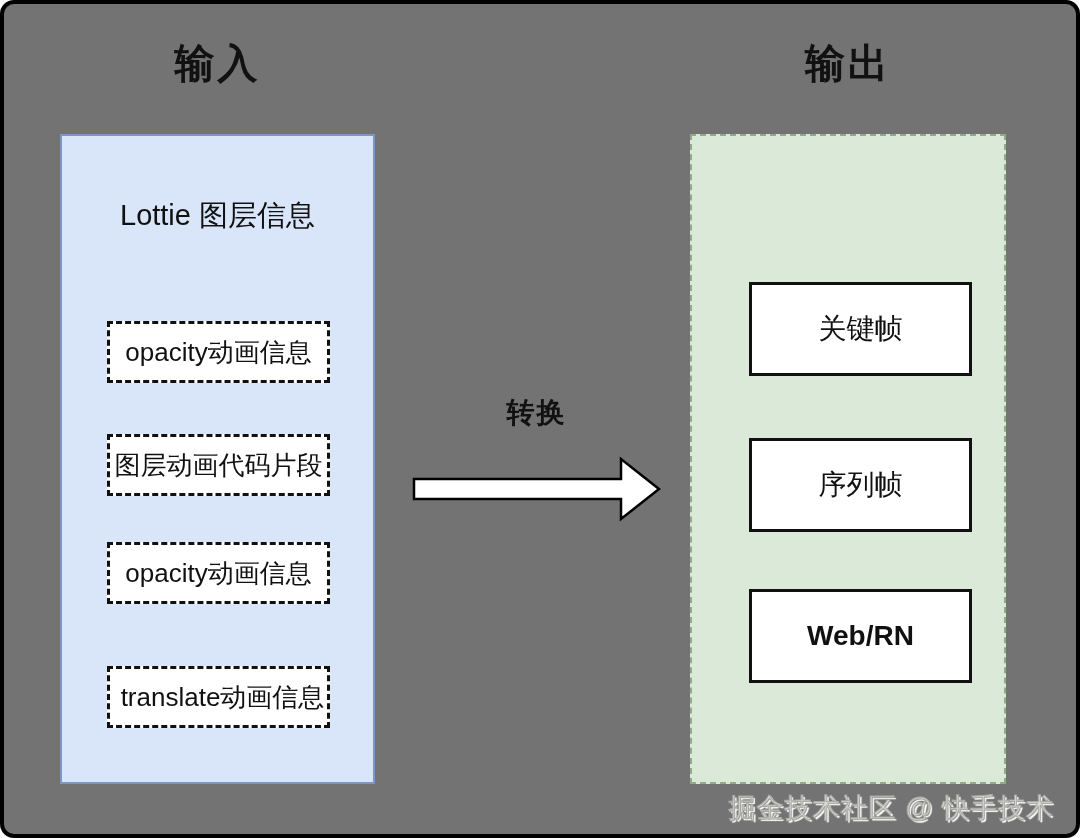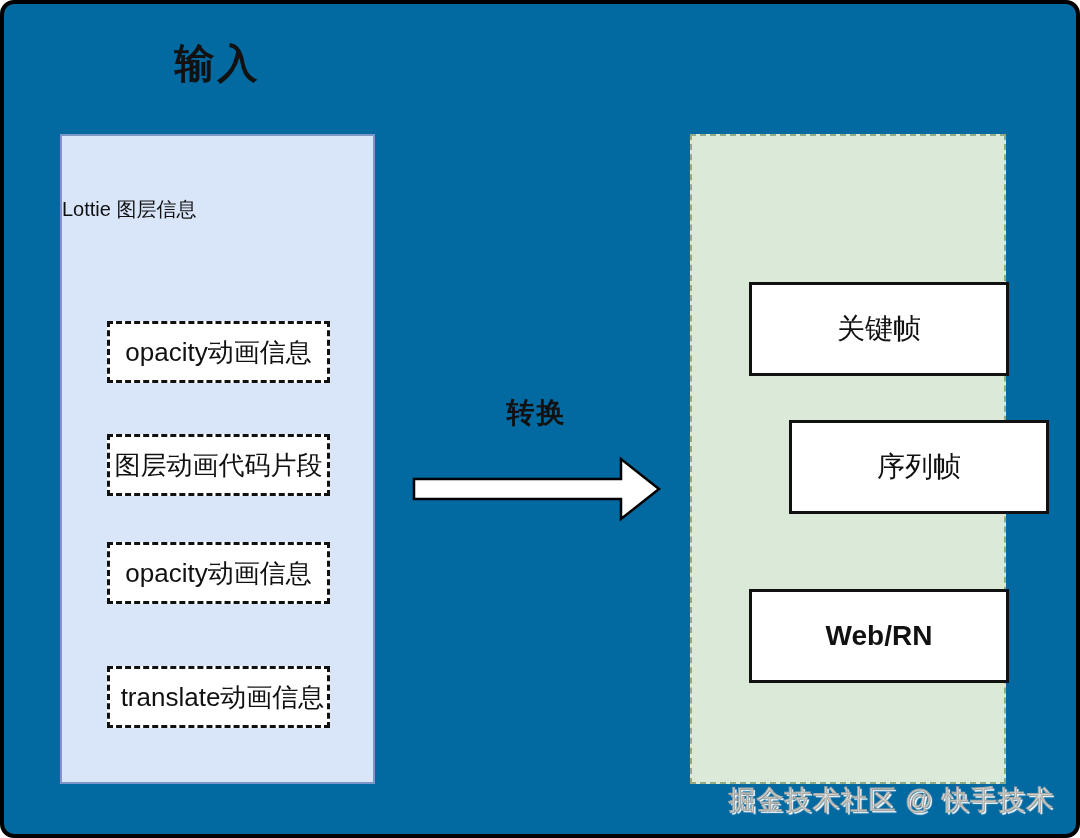--- a/index.html
+++ b/index.html
@@ -1,21 +1,21 @@
 <!DOCTYPE html>
 <html style="--input-fill: #d9e5f8; --input-border: #7b96c7; --output-fill: #dbe9d8; --output-border: #8fac86;"><head>
 <meta charset="utf-8">
 <style>
   html, body { margin: 0; padding: 0; background: #ffffff; }
   .page {
     position: relative;
     width: 1080px;
     height: 838px;
     box-sizing: border-box;
-    background: #0369a1;
+    background: #737373;
     border: 4px solid #000000;
     border-radius: 14px;
     overflow: hidden;
     font-family: "Liberation Sans", sans-serif;
     color: #111111;
   }
   .col-title {
     position: absolute;
     top: 32px;
     font-size: 40px;
@@ -38,72 +38,73 @@
     border: 2px solid var(--input-border, #7b96c7);
   }
   .panel.output {
     left: 686px; width: 316px;
     background: var(--output-fill, #dbe9d8);
     border: 2px dashed var(--output-border, #8fac86);
   }
   .panel-title {
     position: absolute;
     top: 60px; left: 0; width: 100%;
-    text-align: left;
-    font-size: 20px;
+    text-align: center;
+    font-size: 29px;
   }
   .item {
     position: absolute;
     background: #ffffff;
     box-sizing: border-box;
     display: flex;
     align-items: center;
     justify-content: center;
     white-space: nowrap;
   }
   .panel.input .item  { left: 45px; width: 223px; height: 62px; border: 3px dashed #111111; font-size: 26px; }
-  .panel.output .item { left: 57px; width: 260px; height: 94px; border: 3px solid  #111111; font-size: 28px; }
+  .panel.output .item { left: 57px; width: 223px; height: 94px; border: 3px solid  #111111; font-size: 28px; }
 
   .in-pos-0 { top: 185px; }
   .in-pos-1 { top: 298px; }
   .in-pos-2 { top: 406px; }
   .in-pos-3 { top: 530px; padding-left: 8px; }
   .out-pos-0 { top: 146px; }
-  .out-pos-1 { top: 284px; margin-left: 40px; }
+  .out-pos-1 { top: 302px; }
   .out-pos-2 { top: 453px; font-weight: bold; }
 
   .convert-label {
     position: absolute;
     left: 410px; top: 390px; width: 245px;
     text-align: center;
     font-size: 28px;
     font-weight: bold;
     letter-spacing: 2px;
   }
   .arrow-wrap {
     position: absolute;
     left: 405px; top: 450px;
     width: 256px; height: 70px;
   }
   .watermark {
     position: absolute;
-    right: 22px; bottom: 16px;
+    right: 22px; bottom: 8px;
     font-size: 27px;
     color: #d9d9d5;
     -webkit-text-stroke: 1px #a8a8a4;
     text-shadow: 2px 2px 1px #ffffff;
     letter-spacing: 1px;
   }
 </style>
 </head>
 <body>
 
 <div class="page">
 
   <div class="col-title input">输入</div>
+  <div class="col-title output">输出</div>
 
   <div class="panel input">
     <div class="panel-title">Lottie 图层信息</div>
     <div class="item in-pos-0">opacity动画信息</div>
     <div class="item in-pos-1">图层动画代码片段</div>
     <div class="item in-pos-2">opacity动画信息</div>
     <div class="item in-pos-3">translate动画信息</div>
   </div>
 
   <div class="convert-label">转换</div>

